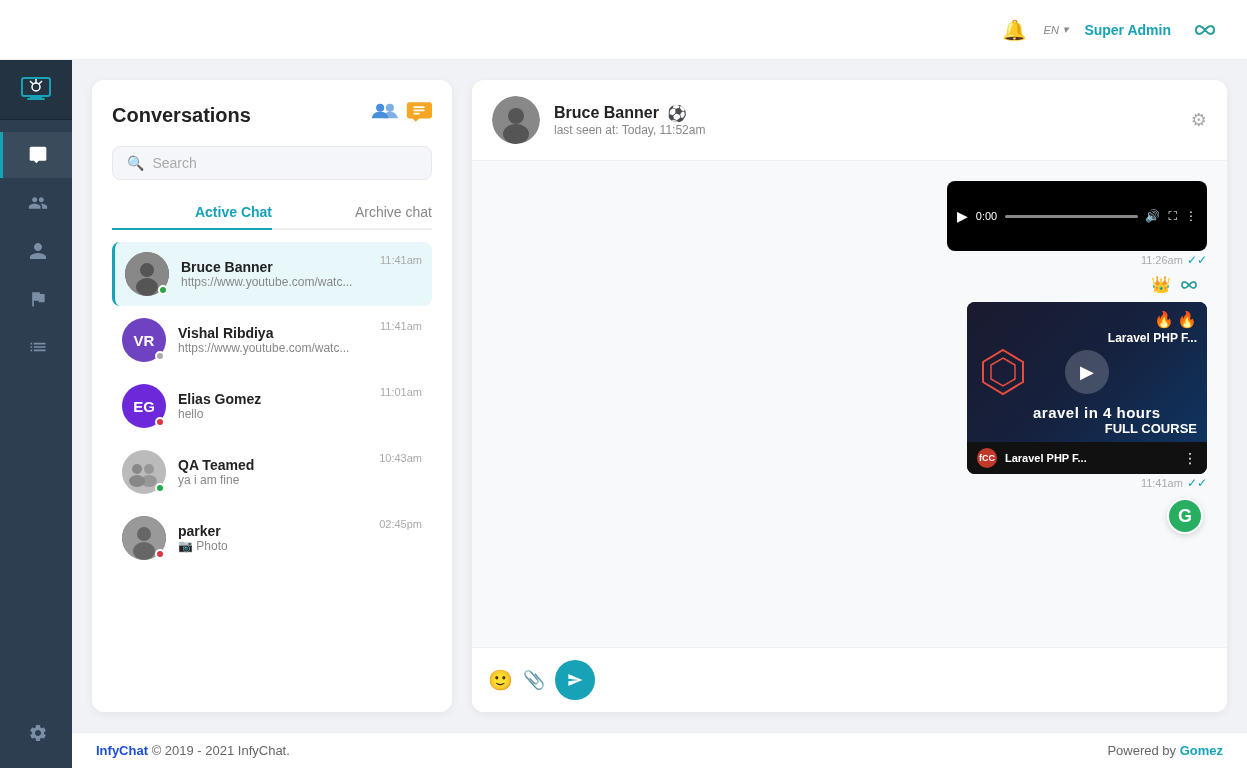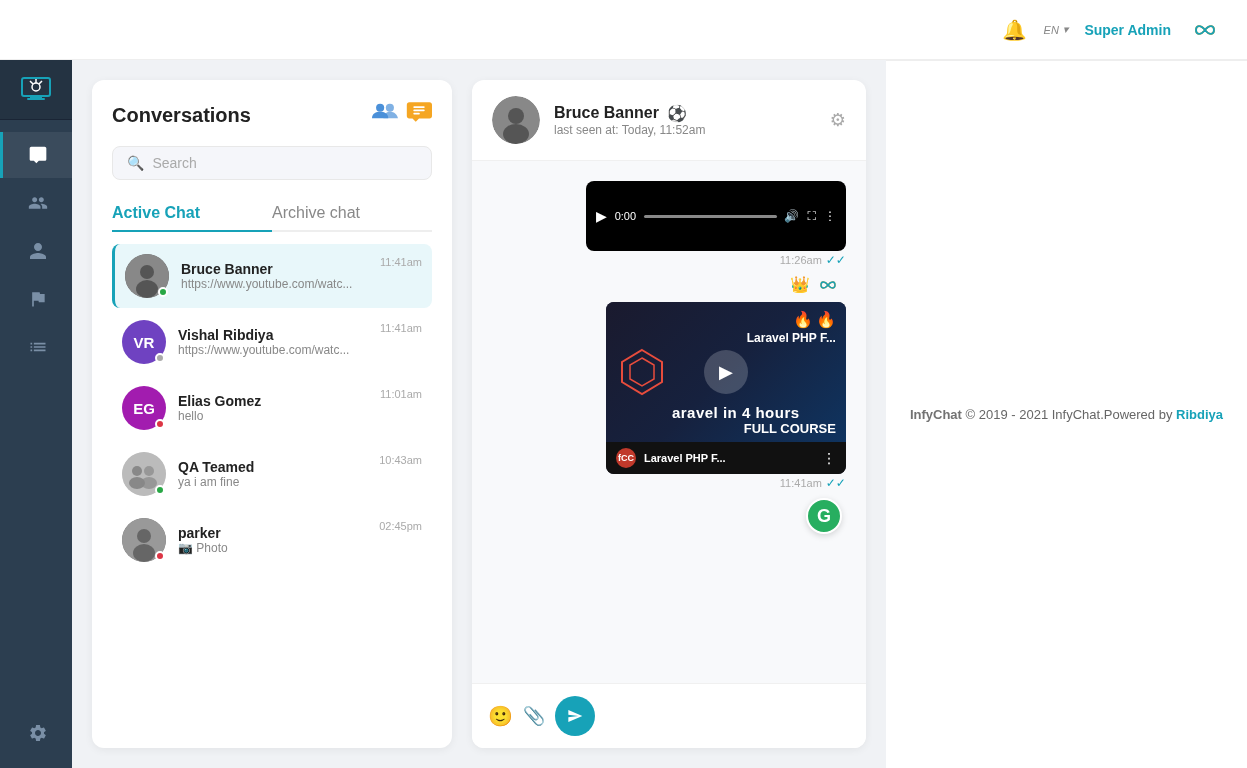--- a/index.html
+++ b/index.html
@@ -36,23 +36,23 @@
       border: 1px solid #e8e8e8;
     }
     .search-icon { color: #999; font-size: 14px; }
     .search-input { border: none; background: transparent; outline: none; font-size: 14px; color: #333; flex: 1; }
     .search-input::placeholder { color: #aaa; }
 
     
     .conv-tabs { display: flex; margin-bottom: 12px; border-bottom: 2px solid #eee; }
     .conv-tab {
       flex: 1;
-      text-align: left;
+      text-align: right;
       padding: 8px 0;
-      font-size: 16px;
+      font-size: 14px;
       font-weight: 500;
       color: #888;
       cursor: pointer;
       border-bottom: 2px solid transparent;
       margin-bottom: -2px;
     }
     .conv-tab.active { color: #17a2b8; border-bottom: 2px solid #17a2b8; font-weight: 600; }
 
     
     .chat-list { display: flex; flex-direction: column; gap: 2px; overflow-y: auto; flex: 1; }
@@ -230,21 +230,21 @@
     .page-footer {
       background: #fff;
       border-top: 1px solid #eee;
       display: flex;
       justify-content: space-between;
       align-items: center;
       padding: 10px 24px;
       font-size: 13px;
       color: #666;
     }
-    .footer-brand { color: #737373; font-weight: 600; cursor: pointer; }
+    .footer-brand { color: #1d4ed8; font-weight: 600; cursor: pointer; }
     .footer-powered-link { color: #17a2b8; font-weight: 600; cursor: pointer; }
 
     
     .infinity-svg { width: 36px; height: 18px; }
 
     .topbar-full { display: flex; align-items: center; height: 60px; border-bottom: 1px solid #eee; background: #fff; padding: 0 24px; justify-content: flex-end; gap: 16px; }
 
     .app-wrap { display: flex; flex-direction: column; height: 768px; width: 1247px; }
     .app-body { display: flex; flex: 1; overflow: hidden; }
     .app-sidebar {
@@ -265,21 +265,21 @@
       width: 100%; height: 46px;
       display: flex; align-items: center; justify-content: center;
       color: #7a8fa6;
       font-size: 18px;
       cursor: pointer;
       border-left: 3px solid transparent;
     }
     .s-item.active { color: #fff; border-left: 3px solid #17a2b8; background: rgba(255,255,255,0.07); }
     .sidebar-bot { margin-top: auto; padding-bottom: 12px; display: flex; flex-direction: column; align-items: center; gap: 2px; }
 
-    .main-content { flex: 1; display: flex; flex-direction: row; overflow: hidden; }
+    .main-content { flex: 1; display: flex; flex-direction: column; overflow: hidden; }
     .main-inner { flex: 1; display: flex; padding: 20px; gap: 20px; overflow: hidden; background: #f0f2f5; }
     .play-circle {
       width: 44px; height: 44px;
       background: rgba(255,255,255,0.2);
       border-radius: 50%;
       display: flex; align-items: center; justify-content: center;
       color: #fff;
       font-size: 18px;
     }
 
@@ -418,21 +418,21 @@
               </div>
               <div class="chat-info">
                 <div class="chat-name">Vishal Ribdiya</div>
                 <div class="chat-preview">https://www.youtube.com/watc...</div>
               </div>
               <div class="chat-time">11:41am</div>
             </div>
 
             <div class="chat-item">
               <div class="avatar-wrap">
-                <div class="avatar" style="background:#a21caf;">EG</div>
+                <div class="avatar" style="background:#6d28d9;">EG</div>
                 <span class="status-dot offline"></span>
               </div>
               <div class="chat-info">
                 <div class="chat-name">Elias Gomez</div>
                 <div class="chat-preview">hello</div>
               </div>
               <div class="chat-time">11:01am</div>
             </div>
 
             <div class="chat-item">
@@ -586,19 +586,19 @@
 
       </div>
 
       <div class="page-footer">
         <div>
           <span class="footer-brand">InfyChat</span>
           <span>© 2019 - 2021 InfyChat.</span>
         </div>
         <div>
           <span>Powered by </span>
-          <span class="footer-powered-link">Ribdiya</span>
+          <span class="footer-powered-link">Gomez</span>
         </div>
       </div>
     </div>
 
   </div>
 </div>
 
 </body></html>

